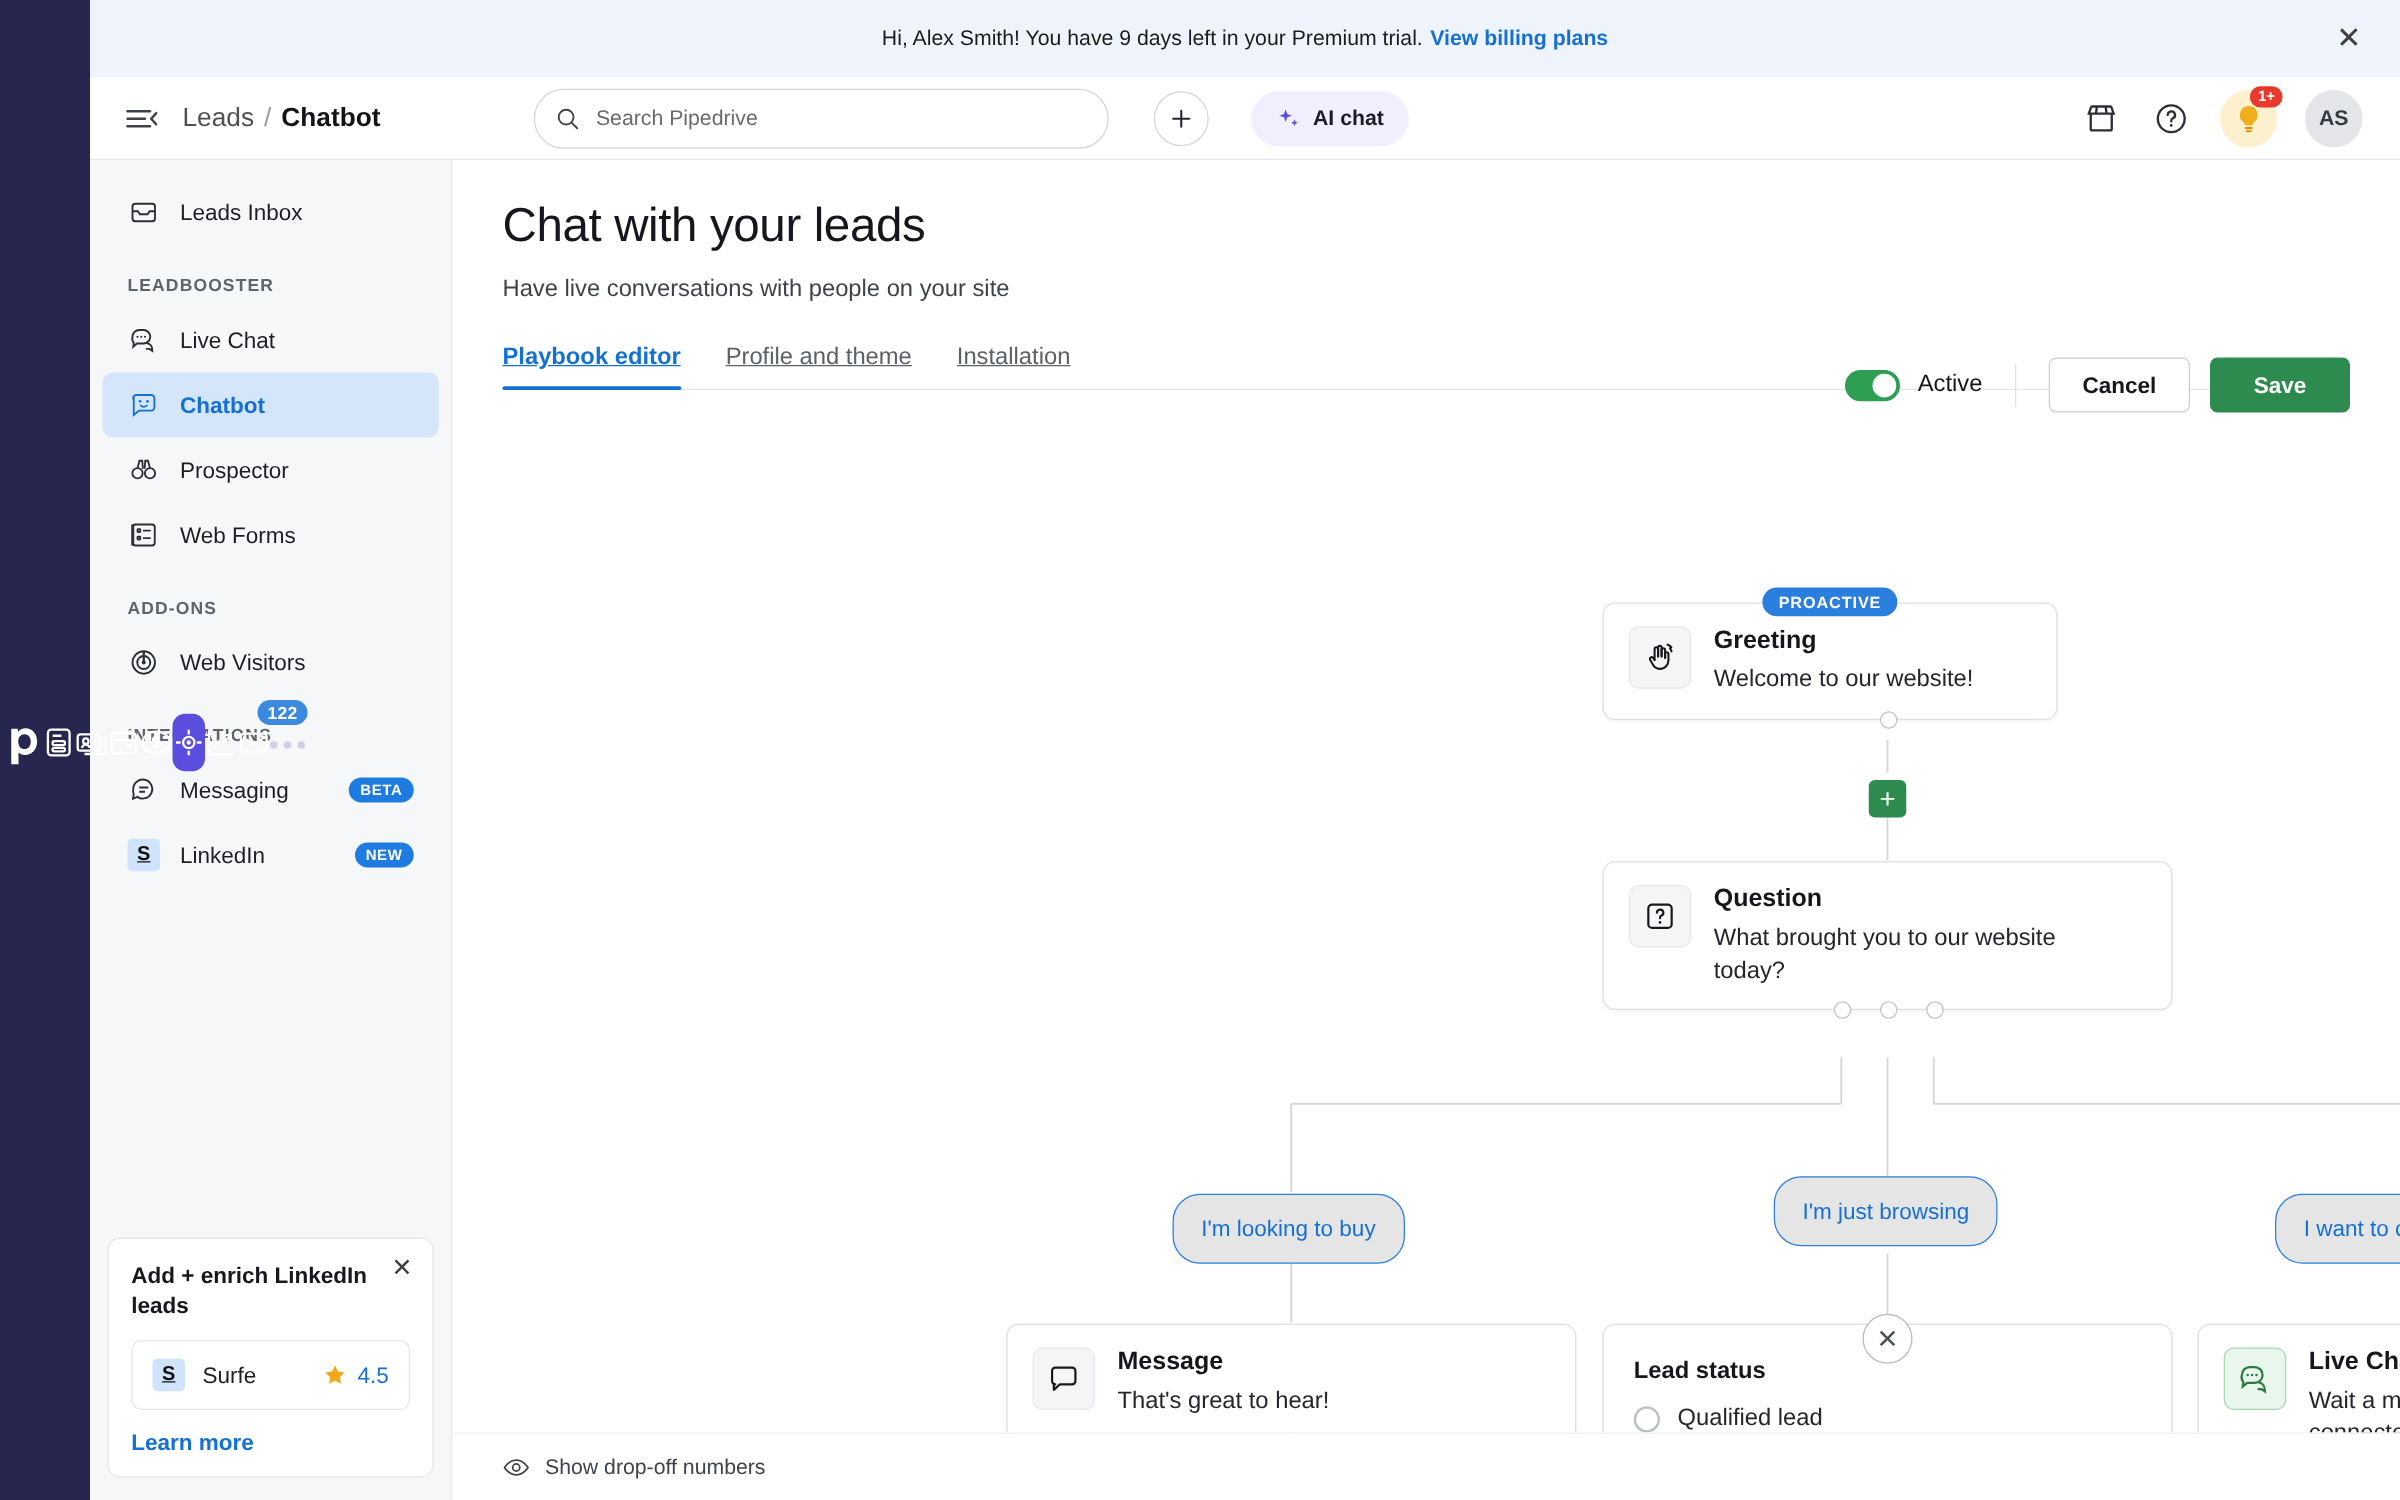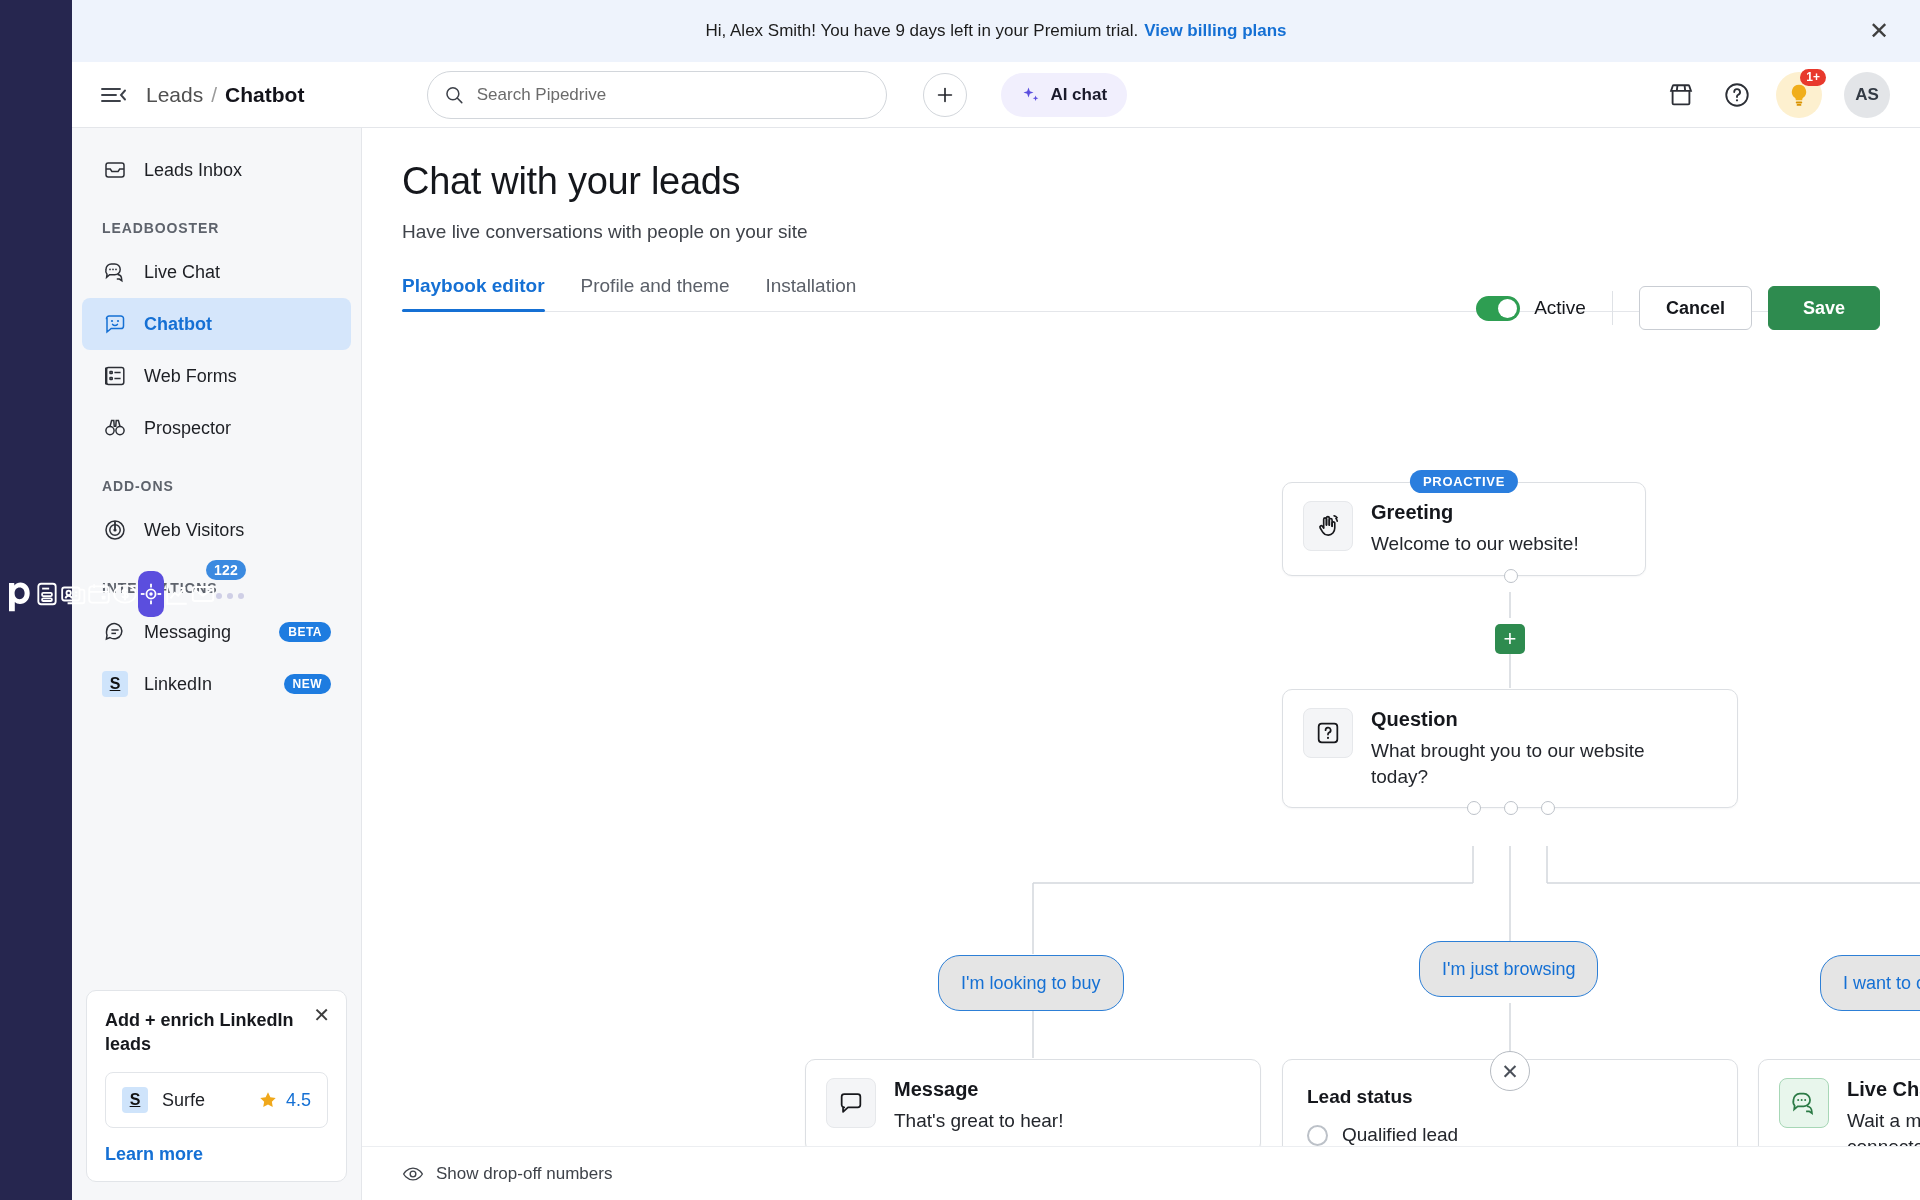--- a/index.html
+++ b/index.html
@@ -140,21 +140,21 @@
   .promo-rating { margin-left: auto; display: flex; align-items: center; gap: 8px; font-size: 18px; color: #1570d4; }
   .promo-link { display: block; margin-top: 16px; color: #1570d4; font-size: 18px; font-weight: 700; cursor: pointer; }
 
   
   .main { flex: 1; position: relative; background: #fff; min-width: 0; overflow: hidden; }
   .main-head { padding: 32px 40px 0; }
   .page-title { font-size: 38px; font-weight: 400; color: #15171c; letter-spacing: -.3px; }
   .page-sub { font-size: 19px; color: #3f434a; margin-top: 18px; }
   .tabs { display: flex; gap: 36px; margin-top: 32px; border-bottom: 1px solid #e4e6ea; }
   .tab {
-    font-size: 19px; color: #5b6069; padding-bottom: 14px; cursor: pointer; position: relative;
+    font-size: 19px; color: #5b6069; padding-bottom: 14px; cursor: pointer; position: relative; text-decoration: underline;
   }
   .tab.active { color: #1570d4; font-weight: 700; }
   .tab.active::after {
     content: ""; position: absolute; left: 0; right: 0; bottom: -1px; height: 3px; background: #1570d4; border-radius: 2px;
   }
   .head-actions { position: absolute; top: 158px; right: 40px; display: flex; align-items: center; gap: 0; }
   .toggle-wrap { display: flex; align-items: center; gap: 14px; margin-right: 26px; cursor: pointer; }
   .toggle { width: 44px; height: 25px; border-radius: 13px; background: #2e9e52; position: relative; }
   .toggle i { position: absolute; top: 3px; right: 3px; width: 19px; height: 19px; border-radius: 50%; background: #fff; display:block; }
   .toggle-label { font-size: 19px; color: #15171c; }
@@ -428,41 +428,41 @@
                   <circle cx="15" cy="9" r="1.1" fill="#1570d4" stroke="none"></circle>
                   <path d="M9.6 12.4a3.2 3.2 0 0 0 4.8 0" stroke-linecap="round"></path>
                 </svg>
             </span>
             <span>Chatbot</span>
           </div>
 
           <div class="nav-item">
             <span class="ico">
               <svg width="24" height="24" viewBox="0 0 24 24" fill="none" stroke="#2c2f36" stroke-width="1.5">
+                  <circle cx="7" cy="14.6" r="4.1"></circle>
+                  <circle cx="17" cy="14.6" r="4.1"></circle>
+                  <path d="M7 10.5L8.6 4.6h2.2L11.3 11"></path>
+                  <path d="M17 10.5L15.4 4.6h-2.2L12.7 11"></path>
+                </svg>
+            </span>
+            <span>Prospector</span>
+          </div>
+
+          <div class="nav-item">
+            <span class="ico">
+              <svg width="24" height="24" viewBox="0 0 24 24" fill="none" stroke="#2c2f36" stroke-width="1.5">
                   <rect x="3.2" y="3.6" width="17.6" height="16.8" rx="2.2"></rect>
                   <line x1="3.2" y1="3.6" x2="3.2" y2="20.4" stroke-width="2.4"></line>
                   <rect x="7" y="7.4" width="2.2" height="2.2" rx=".4"></rect>
                   <rect x="7" y="13.4" width="2.2" height="2.2" rx=".4"></rect>
                   <line x1="11.4" y1="8.5" x2="17.6" y2="8.5"></line>
                   <line x1="11.4" y1="14.5" x2="17.6" y2="14.5"></line>
                 </svg>
             </span>
             <span>Web Forms</span>
-          </div>
-
-          <div class="nav-item">
-            <span class="ico">
-              <svg width="24" height="24" viewBox="0 0 24 24" fill="none" stroke="#2c2f36" stroke-width="1.5">
-                  <circle cx="7" cy="14.6" r="4.1"></circle>
-                  <circle cx="17" cy="14.6" r="4.1"></circle>
-                  <path d="M7 10.5L8.6 4.6h2.2L11.3 11"></path>
-                  <path d="M17 10.5L15.4 4.6h-2.2L12.7 11"></path>
-                </svg>
-            </span>
-            <span>Prospector</span>
           </div>
 
           <div class="nav-head">ADD-ONS</div>
 
           <div class="nav-item">
             <span class="ico">
               <svg width="24" height="24" viewBox="0 0 24 24" fill="none" stroke="#2c2f36" stroke-width="1.5">
                   <circle cx="12" cy="12" r="9"></circle>
                   <circle cx="12" cy="12" r="5.2"></circle>
                   <circle cx="12" cy="12" r="1.6" fill="#2c2f36" stroke="none"></circle>

